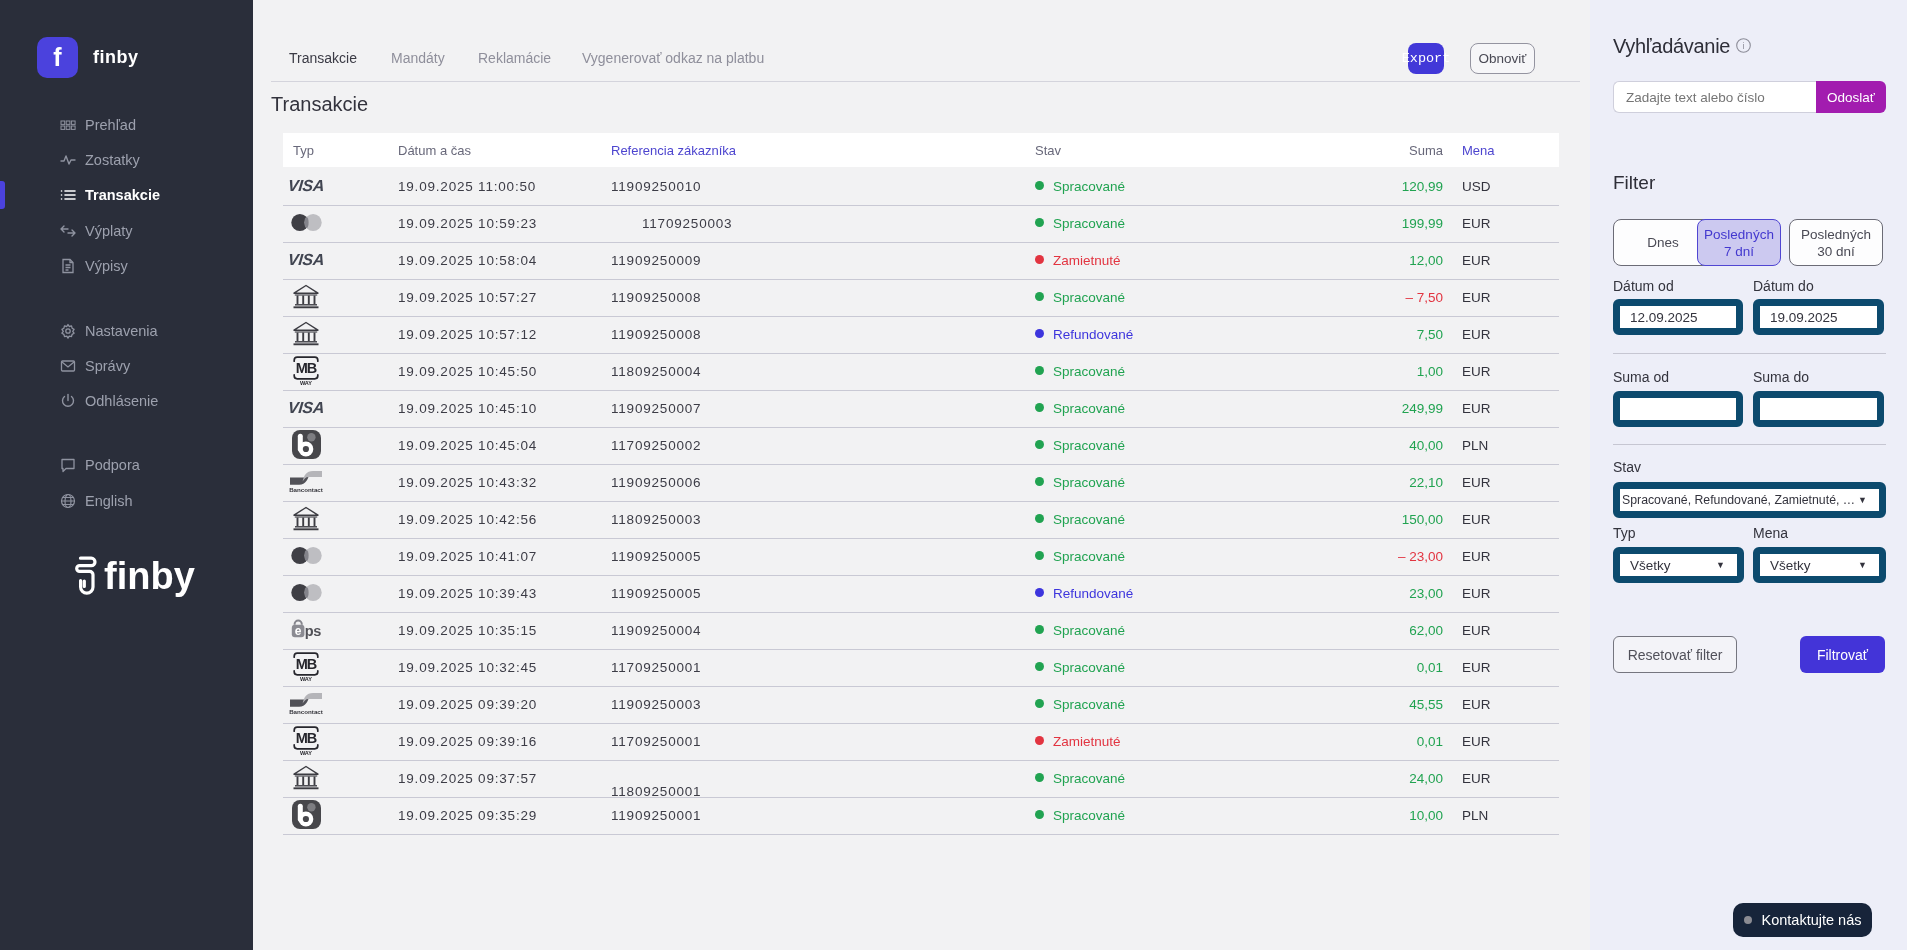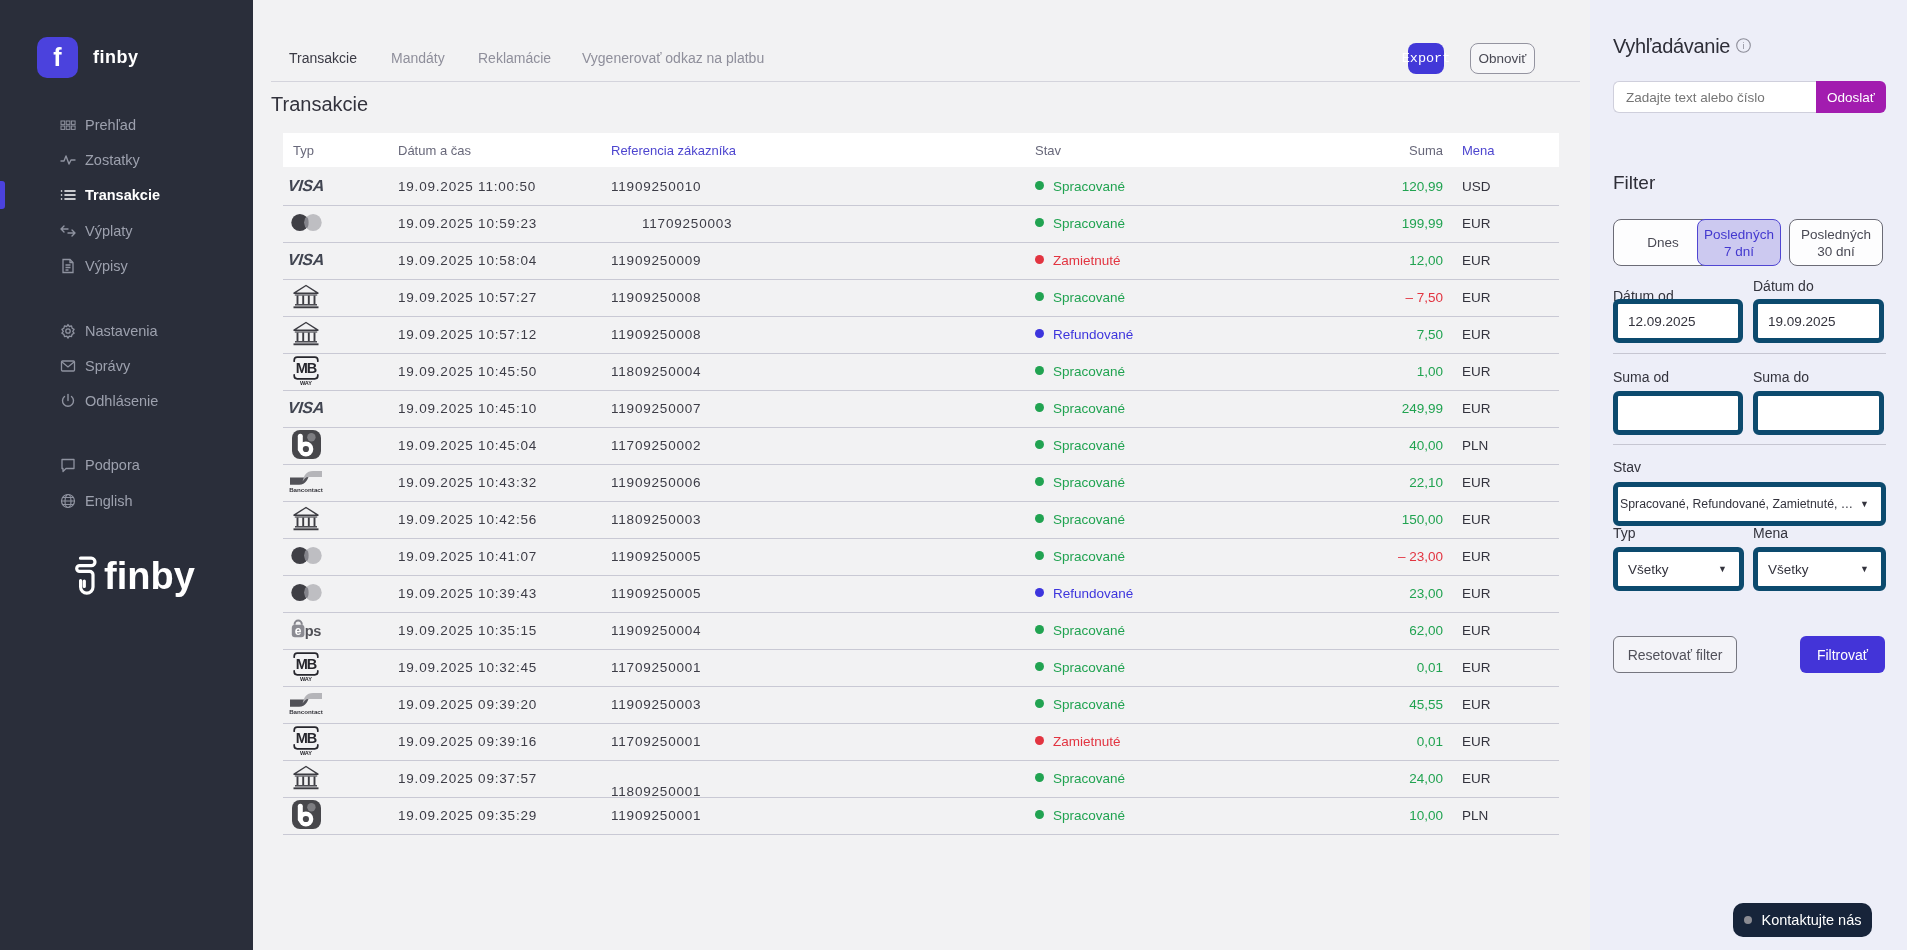--- a/index.html
+++ b/index.html
@@ -38,21 +38,21 @@
   #rpanel { position:absolute; left:1590px; top:0; width:317px; height:950px; background:#edeef8; }
   .rp { position:absolute; }
   #search-h { left:1613px; top:35px; font-size:20px; color:#2e2e38; letter-spacing:-0.3px; }
   #search-box { left:1613px; top:81px; width:273px; height:32px; display:flex; }
   #search-box input { flex:1; border:1px solid #cfcfdc; border-right:none; border-radius:6px 0 0 6px; padding-left:12px; font-size:13.5px; color:#a8a8b4; font-family:inherit; background:#fff; outline:none; }
   #search-box .sbtn { width:70px; background:#a21caf; color:#fff; font-size:13.5px; border-radius:0 6px 6px 0; display:flex; align-items:center; justify-content:center; }
   #filter-h { left:1613px; top:172px; font-size:19px; color:#2e2e38; }
   .fbtn { position:absolute; top:219px; height:47px; border-radius:8px; border:1.3px solid #6b6b76; background:#fdfdfe; color:#4a4a55; font-size:13.5px; display:flex; align-items:center; justify-content:center; text-align:center; line-height:17px; }
   .fbtn.sel { background:#ccc9f0; border:1.5px solid #5046d2; color:#4338cf; }
   .lbl { position:absolute; font-size:14px; color:#33333d; }
-  .inp { position:absolute; height:44px; background:#fff; border:5px solid #0c4a6e; border-radius:6px; font-size:13.5px; color:#33333d; display:flex; align-items:center; padding-left:10px; white-space:nowrap; overflow:hidden; }
+  .inp { position:absolute; height:36px; background:#fff; border:7px solid #0c4a6e; border-radius:6px; font-size:13.5px; color:#33333d; display:flex; align-items:center; padding-left:10px; white-space:nowrap; overflow:hidden; }
   .divl { position:absolute; left:1613px; width:273px; height:1px; background:#c6c6d2; }
   .sel-arrow { position:absolute; right:12px; top:50%; transform:translateY(-50%); font-size:9px; color:#33333d; }
   #resetbtn { left:1613px; top:636px; width:124px; height:37px; background:#f3f3f8; border:1px solid #75757f; border-radius:6px; color:#50505a; font-size:14px; display:flex; align-items:center; justify-content:center; position:absolute; }
   #filtbtn { left:1800px; top:636px; width:85px; height:37px; background:#4334d8; border-radius:6px; color:#fff; font-size:14px; display:flex; align-items:center; justify-content:center; position:absolute; }
   #contact { position:absolute; left:1733px; top:903px; width:139px; height:34px; background:#17243a; border-radius:10px; color:#fff; font-size:14.5px; display:flex; align-items:center; justify-content:center; }
   #contact .cdot { width:8px; height:8px; border-radius:50%; background:#8b8b93; margin-right:10px; }
 </style>
 </head>
 <body>
 <div id="rpanel"></div>
@@ -473,21 +473,21 @@
     <text x="7.5" y="11.2" text-anchor="middle" font-size="9" fill="#8d8d99" font-family="Liberation Sans">i</text>
   </svg>
 <div class="rp" id="search-box">
     <input value="" placeholder="Zadajte text alebo číslo" style="">
     <div class="sbtn">Odoslať</div>
   </div>
 <div class="rp" id="filter-h">Filter</div>
 <div class="fbtn" style="left:1613px; width:100px;">Dnes</div>
 <div class="fbtn sel" style="left:1697px; width:84px;">Posledných<br>7 dní</div>
 <div class="fbtn" style="left:1789px; width:94px;">Posledných<br>30 dní</div>
-<div class="lbl" style="left:1613px; top:288px;">Dátum od</div>
+<div class="lbl" style="left:1613px; top:278px;">Dátum od</div>
 <div class="lbl" style="left:1753px; top:278px;">Dátum do</div>
 <div class="inp" style="left:1613px; top:299px; width:130px;">12.09.2025</div>
 <div class="inp" style="left:1753px; top:299px; width:131px;">19.09.2025</div>
 <div class="divl" style="top:353px;"></div>
 <div class="lbl" style="left:1613px; top:369px;">Suma od</div>
 <div class="lbl" style="left:1753px; top:369px;">Suma do</div>
 <div class="inp" style="left:1613px; top:391px; width:130px;"></div>
 <div class="inp" style="left:1753px; top:391px; width:131px;"></div>
 <div class="divl" style="top:444px;"></div>
 <div class="lbl" style="left:1613px; top:459px;">Stav</div>

